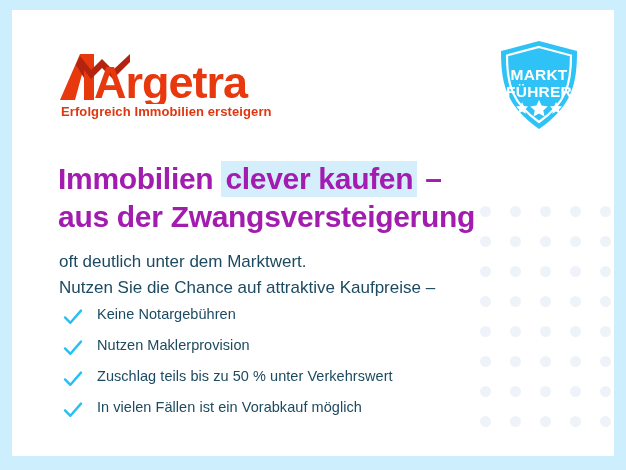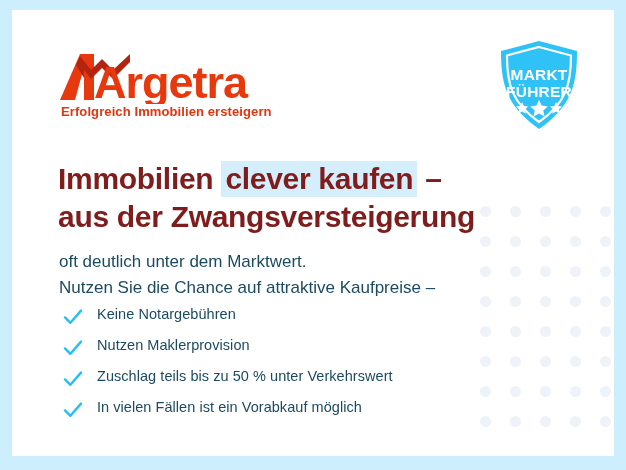--- a/index.html
+++ b/index.html
@@ -82,21 +82,21 @@
   
   #headline {
     position: absolute;
     left: 46px;
     top: 130px;
     width: 470px;
     font-size: 30px;
     font-weight: bold;
     line-height: 1.27;
     letter-spacing: -0.3px;
-    color: #7f1d1d;
+    color: #a21caf;
   }
   #headline .hl {
     background: #d5eefb;
     padding: 1px 4px 2px 4px;
     box-decoration-break: clone;
     -webkit-box-decoration-break: clone;
   }
   #headline .l2 { display: block; }
 
   

